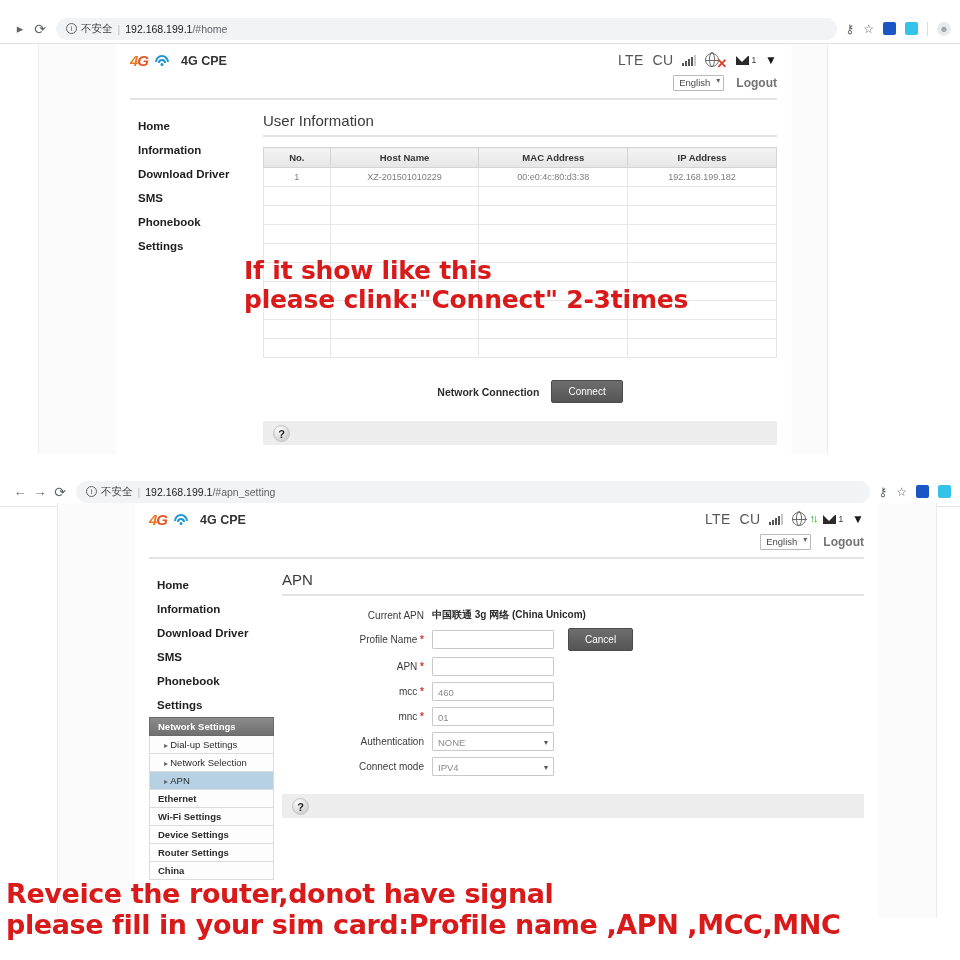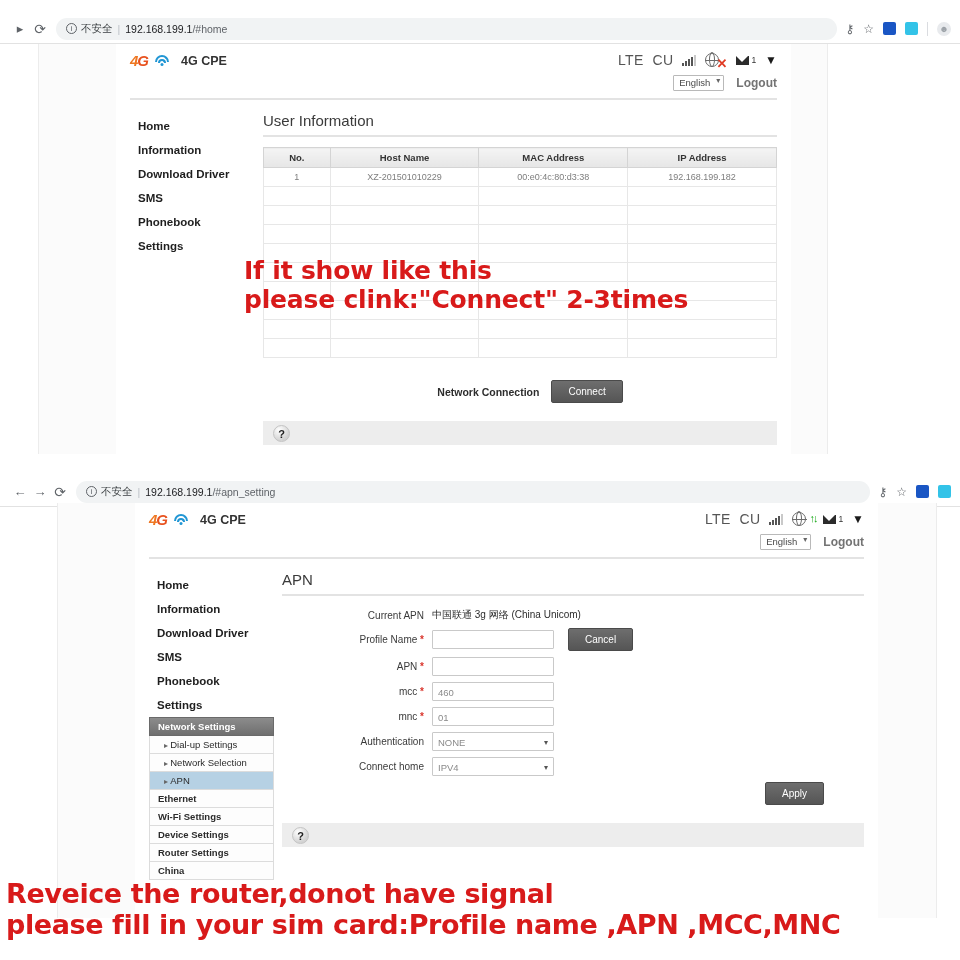--- a/index.html
+++ b/index.html
@@ -240,21 +240,21 @@
   }
 
   
   .form { margin-top: 12px; }
   .form-row { display: flex; align-items: center; margin-bottom: 6px; }
   .form-label {
     width: 150px; flex: 0 0 150px; text-align: right;
     font-size: 10px; color: #3a3a3a; padding-right: 8px;
   }
   .req { color: #d9342b; font-weight: bold; }
-  .form-val { font-size: 10px; color: #2c2c2c; font-weight: normal; }
+  .form-val { font-size: 10px; color: #2c2c2c; font-weight: bold; }
   .inp {
     width: 122px; height: 19px;
     border: 1px solid #c9c9c9; background: #fff;
     font-size: 9.5px; color: #8a8a8a;
     padding: 0 5px; line-height: 19px;
     border-radius: 1px;
   }
   .sel {
     width: 122px; height: 19px;
     border: 1px solid #c9c9c9; background: #fff;
@@ -583,30 +583,27 @@
               </span>
               <span class="inp">01</span>
             </div>
 
             <div class="form-row">
               <span class="form-label">Authentication</span>
               <span class="sel">NONE</span>
             </div>
 
             <div class="form-row">
-              <span class="form-label">Connect home</span>
+              <span class="form-label">Connect mode</span>
               <span class="sel">IPV4</span>
             </div>
 
 
           </div>
 
-          <div class="apply-row">
-            <span class="btn-grey">Apply</span>
-          </div>
 
           <div class="footer-bar">
             <span class="qmark">?</span>
           </div>
         </div>
       </div>
     </div>
   </div>
 
   <div class="annot annot-2">Reveice the router,donot have signal

